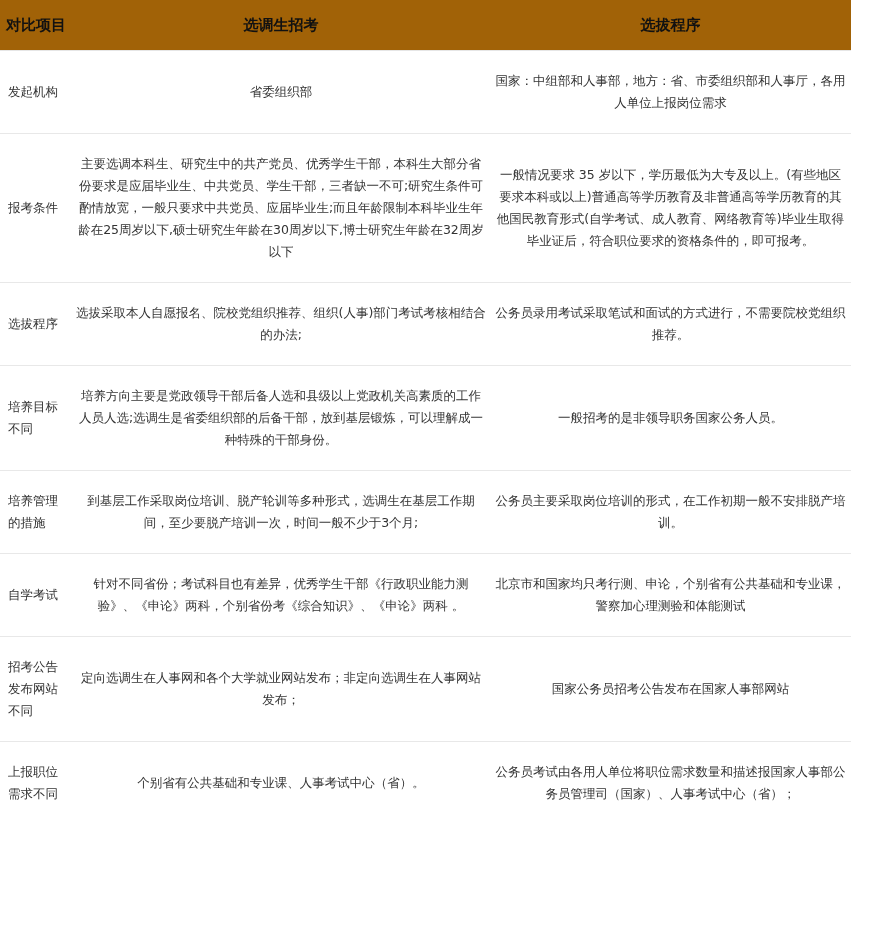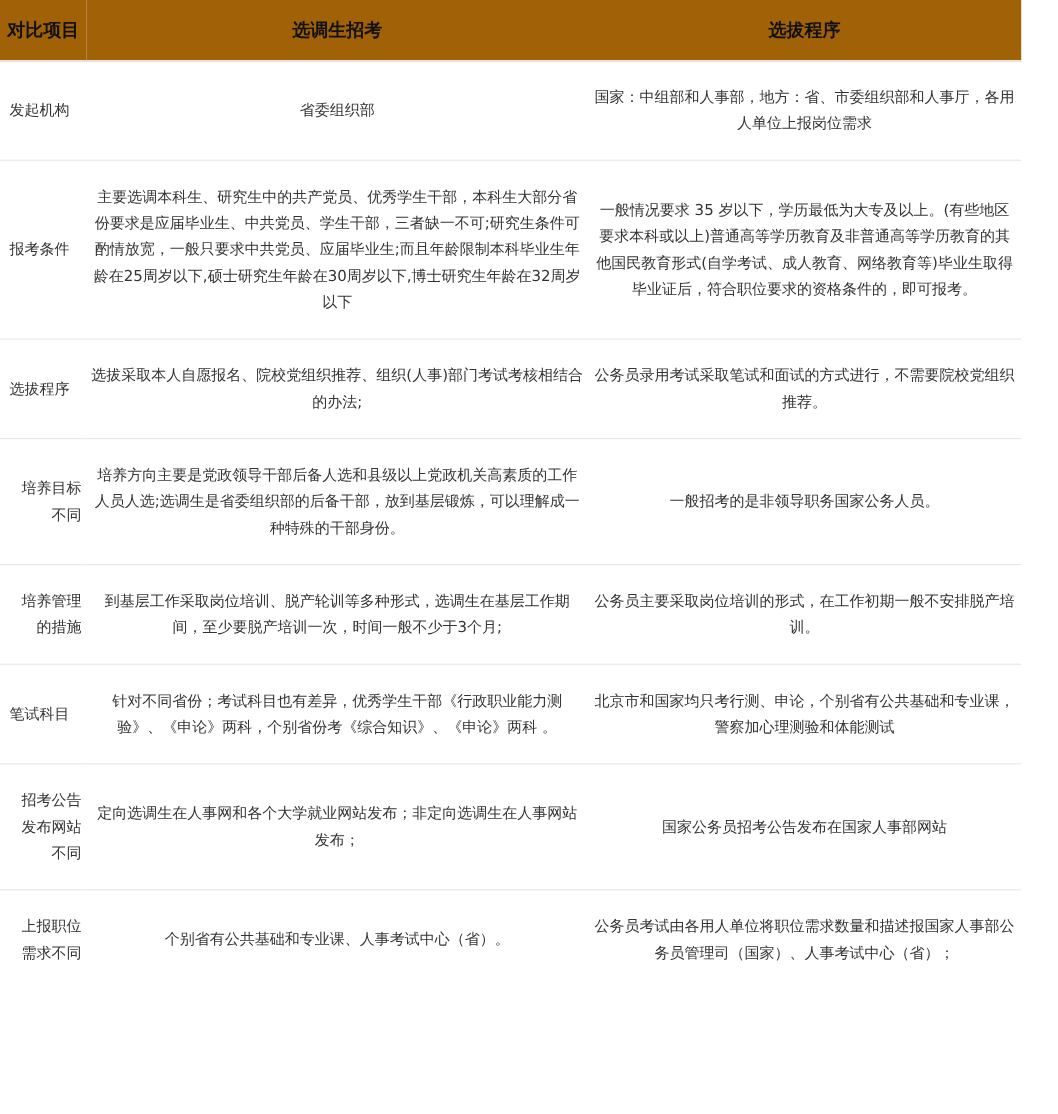--- a/index.html
+++ b/index.html
@@ -35,21 +35,21 @@
     col.c2 { width: 361px; }
     tr.r0 td { height: 82px; }
     tr.r1 td { height: 148px; }
     tr.r2 td { height: 82px; }
     tr.r3 td { height: 104px; }
     tr.r4 td { height: 82px; margin-left: 14px; }
     tr.r5 td { height: 82px; }
     tr.r6 td { height: 104px; }
     tr.r7 td { height: 104px; }
     tr.r8 td { height: 82px; border-bottom: none; }
-    td.c0 span { display: inline-block; max-width: 60px; text-align: right; }
+    td.c0 span { display: inline-block; max-width: 60px; text-align: left; }
   </style>
 </head>
 <body>
 
 <div class="wrap">
   <table>
     <colgroup>
         <col class="c0">
         <col class="c1">
         <col class="c2">
@@ -81,21 +81,21 @@
         <td class="c0"><span>培养目标不同</span></td>
         <td>培养方向主要是党政领导干部后备人选和县级以上党政机关高素质的工作人员人选;选调生是省委组织部的后备干部，放到基层锻炼，可以理解成一种特殊的干部身份。</td>
         <td>一般招考的是非领导职务国家公务人员。</td>
       </tr>
       <tr class="r4">
         <td class="c0"><span>培养管理的措施</span></td>
         <td>到基层工作采取岗位培训、脱产轮训等多种形式，选调生在基层工作期间，至少要脱产培训一次，时间一般不少于3个月;</td>
         <td>公务员主要采取岗位培训的形式，在工作初期一般不安排脱产培训。</td>
       </tr>
       <tr class="r5">
-        <td class="c0"><span>笔试科目</span></td>
+        <td class="c0"><span>自学考试</span></td>
         <td>针对不同省份；考试科目也有差异，优秀学生干部《行政职业能力测验》、《申论》两科，个别省份考《综合知识》、《申论》两科 。</td>
         <td>北京市和国家均只考行测、申论，个别省有公共基础和专业课，警察加心理测验和体能测试</td>
       </tr>
       <tr class="r7">
         <td class="c0"><span>招考公告发布网站不同</span></td>
         <td>定向选调生在人事网和各个大学就业网站发布；非定向选调生在人事网站发布；</td>
         <td>国家公务员招考公告发布在国家人事部网站</td>
       </tr>
       <tr class="r8">
         <td class="c0"><span>上报职位需求不同</span></td>

